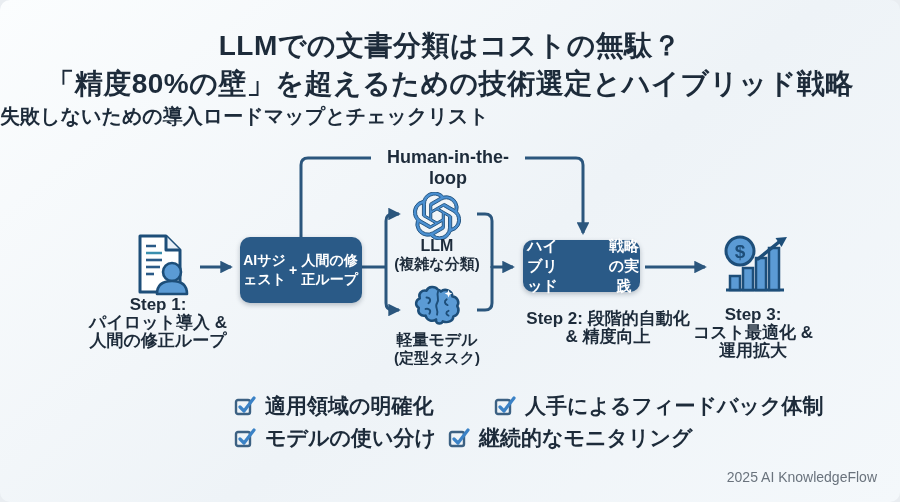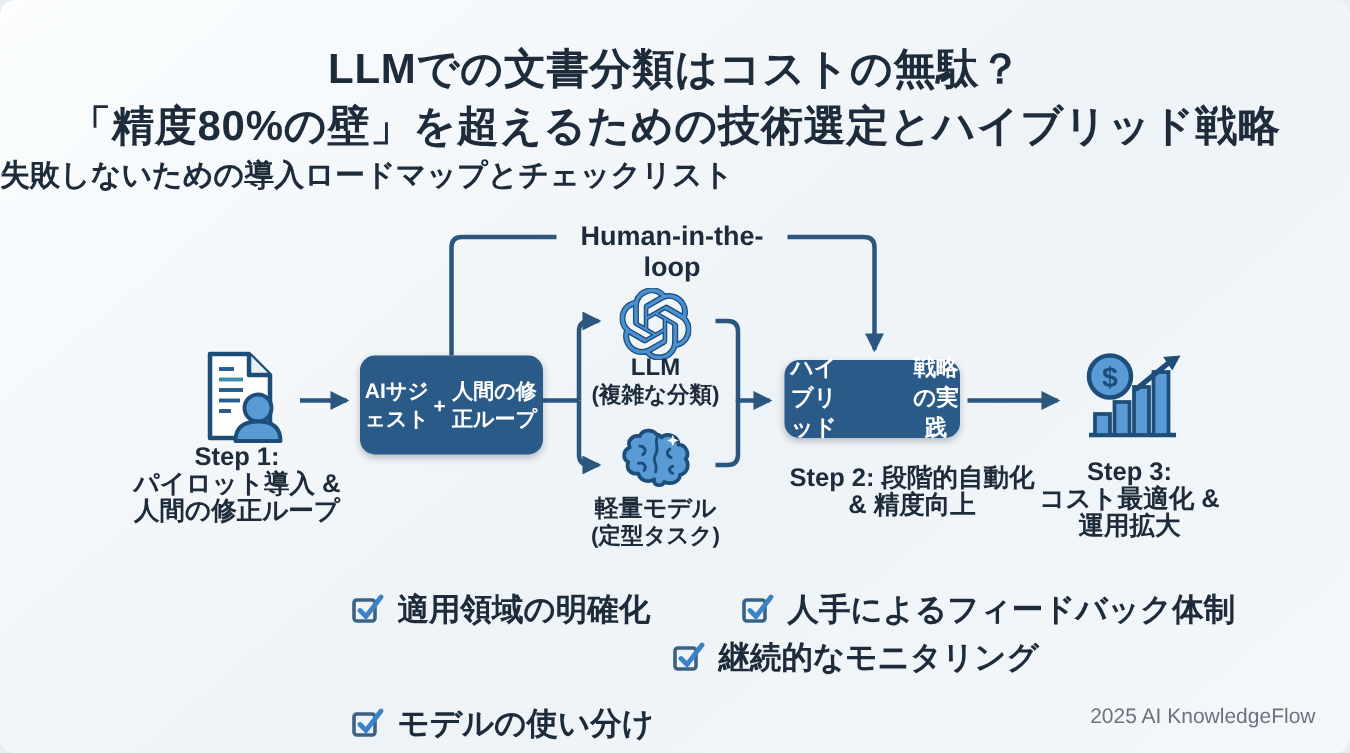--- a/index.html
+++ b/index.html
@@ -21,21 +21,21 @@
   .steplabel{text-align:center;font-weight:800;font-size:17px;line-height:18px;}
   .step1{left:73px;top:296px;width:170px;}
   .step2{left:518px;top:310px;width:180px;}
   .step3{left:668px;top:306px;width:170px;}
   .midlabel{text-align:center;font-weight:800;}
   .llm-label{left:377px;top:237px;width:120px;font-size:16px;line-height:18px;}
   .llm-note,.lm-note{font-size:15px;font-weight:800;}
   .lm-label{left:367px;top:331px;width:140px;font-size:16px;line-height:18px;}
   .checkitem{display:flex;align-items:center;gap:9px;font-size:21px;font-weight:800;}
   .ci-1{left:234px;top:392px;}
-  .ci-2{left:234px;top:424px;margin-top:44px;}
+  .ci-2{left:234px;top:424px;}
   .ci-3{left:474px;top:392px;margin-left:20px;}
   .ci-4{left:448px;top:424px;}
   .footer{right:23px;top:469px;font-size:14px;color:#6a737d;}
   svg{display:block;}
   .connector-layer{left:0;top:0;pointer-events:none;}
 </style>
 </head>
 <body>
 
 <div class="canvas">

